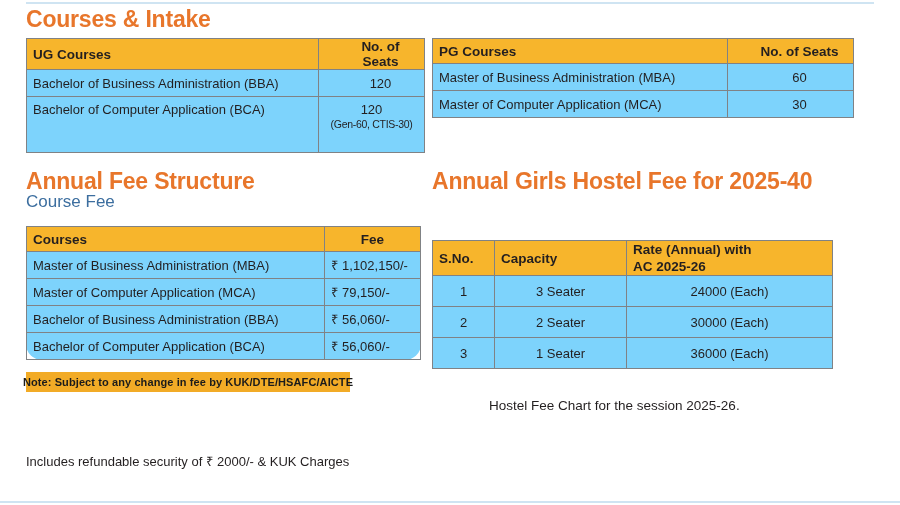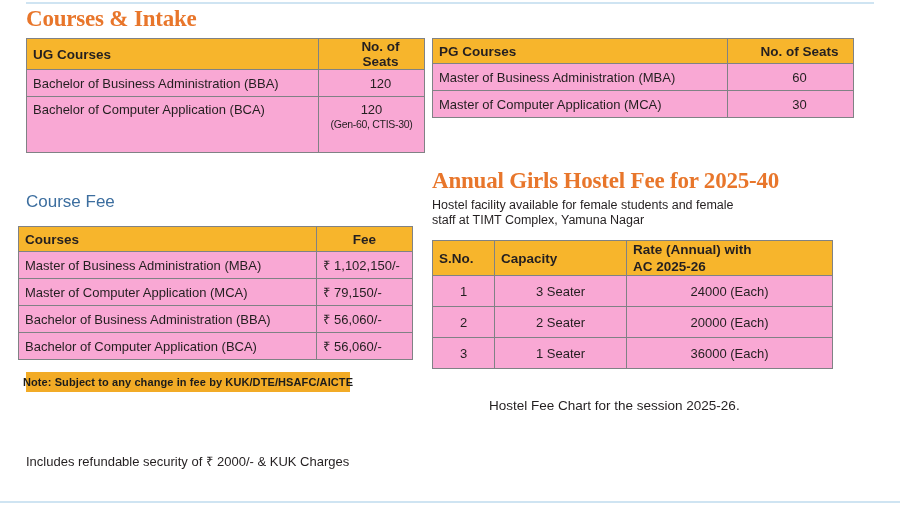--- a/index.html
+++ b/index.html
@@ -40,21 +40,20 @@
     background: #cfe4f2;
   }
 
   
   .h-orange {
     position: absolute;
     color: #e8762b;
     font-weight: bold;
     letter-spacing: -0.2px;
     white-space: nowrap;
-    font-family: Liberation Serif, serif;
   }
   .h-blue {
     position: absolute;
     color: #3c6e9f;
     font-size: 17px;
     white-space: nowrap;
   }
   .sub-text {
     position: absolute;
     font-size: 12.5px;
@@ -72,21 +71,21 @@
     font-size: 13px;
     color: #231f20;
     white-space: nowrap;
   }
 
   
   table.tbl {
     position: absolute;
     border-collapse: collapse;
     table-layout: fixed;
-    background: #f9a8d4;
+    background: #7dd3fc;
   }
   table.tbl th, table.tbl td {
     border: 1px solid #808285;
     padding: 0 6px;
     font-size: 13px;
     color: #231f20;
     vertical-align: middle;
   }
   table.tbl th {
     background: #f7b52c;
@@ -192,24 +191,25 @@
         <td>Master of Business Administration (MBA)</td>
         <td class="c">60</td>
       </tr>
       <tr>
         <td>Master of Computer Application (MCA)</td>
         <td class="c">30</td>
       </tr>
     </tbody>
   </table>
 
+  <div class="h-orange" style="left:26px; top:168px; font-size:23px;">Annual Fee Structure</div>
 
   <div class="h-blue" style="left:26px; top:192px;">Course Fee</div>
 
-  <table class="tbl feetbl" style="left:18px; top:226px; width:394px;">
+  <table class="tbl feetbl" style="left:26px; top:226px; width:394px;border-radius:16px;">
     <colgroup>
         <col style="width:298px">
         <col style="width:96px">
       </colgroup>
     <thead>
       <tr>
         <th>Courses</th>
         <th class="fee-head">Fee</th>
       </tr>
     </thead>
@@ -232,24 +232,20 @@
       </tr>
     </tbody>
   </table>
 
   <div class="note-box" style="left:26px; top:372px; width:324px; height:20px;">Note: Subject to any change in fee by KUK/DTE/HSAFC/AICTE</div>
 
   <div class="footnote" style="left:26px; top:452px;">Includes refundable security of ₹ 2000/- &amp; KUK Charges</div>
 
   <div class="h-orange" style="left:432px; top:168px; font-size:23px;">Annual Girls Hostel Fee for 2025-40</div>
 
-  <div class="sub-text" style="left:432px; top:198px; width:350px;">
-    <div>Hostel facility available for female students and female</div>
-    <div>staff at TIMT Complex, Yamuna Nagar</div>
-  </div>
 
   <table class="tbl hosteltbl" style="left:432px; top:240px; width:400px;">
     <colgroup>
         <col style="width:62px">
         <col style="width:132px">
         <col style="width:206px">
       </colgroup>
     <thead>
       <tr>
         <th>S.No.</th>
@@ -262,21 +258,21 @@
     </thead>
     <tbody>
       <tr>
         <td>1</td>
         <td>3 Seater</td>
         <td>24000 (Each)</td>
       </tr>
       <tr>
         <td>2</td>
         <td>2 Seater</td>
-        <td>20000 (Each)</td>
+        <td>30000 (Each)</td>
       </tr>
       <tr>
         <td>3</td>
         <td>1 Seater</td>
         <td>36000 (Each)</td>
       </tr>
     </tbody>
   </table>
 
   <div class="caption" style="left:489px; top:398px;">Hostel Fee Chart for the session 2025-26.</div>

